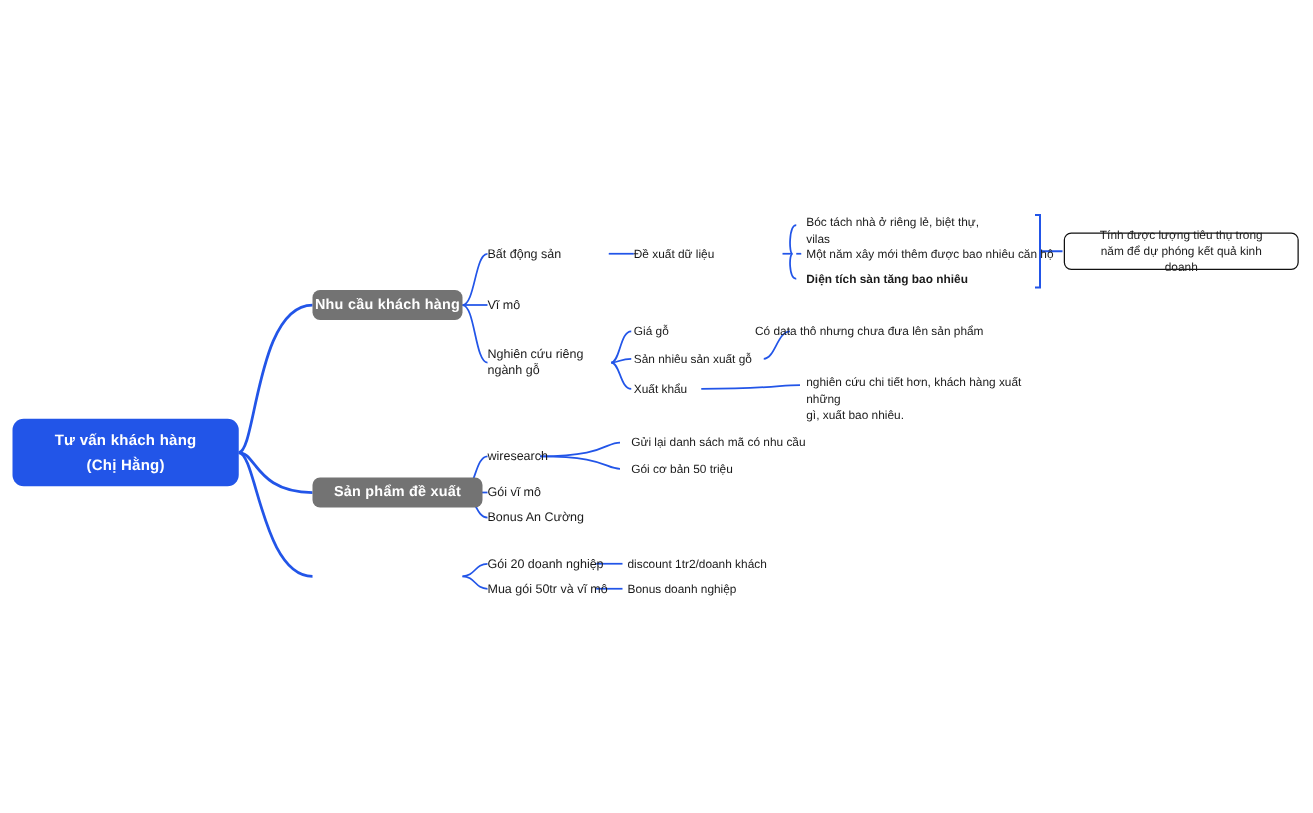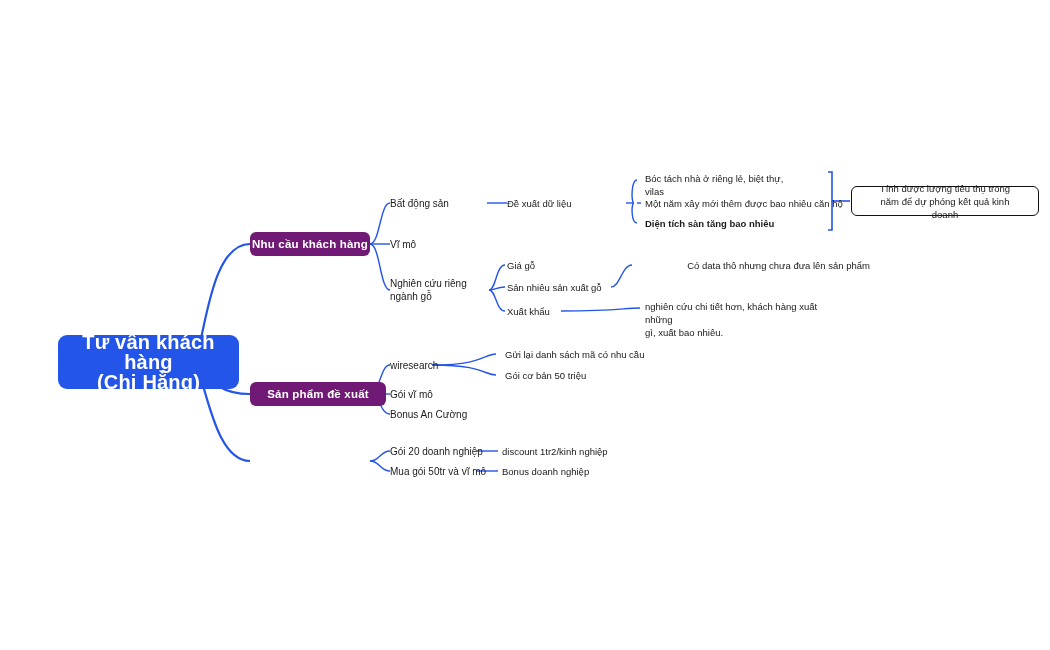--- a/index.html
+++ b/index.html
@@ -32,33 +32,32 @@
   .node {
     position: absolute;
     box-sizing: border-box;
     white-space: pre-line;
   }
   
   .root-node {
     background: #2255e8;
     color: #ffffff;
     border-radius: 9px;
-    font-size: 20px;
+    font-size: 12px;
     font-weight: bold;
     line-height: 20px;
     text-align: center;
     display: flex;
     align-items: center;
     justify-content: center;
     letter-spacing: 0.2px;
-    margin-left: 48px;
   }
   
   .l1-node {
-    background: #701a75;
+    background: #737373;
     color: #ffffff;
     border-radius: 6px;
     font-size: 11.5px;
     font-weight: bold;
     line-height: 14px;
     text-align: center;
     display: flex;
     align-items: center;
     justify-content: center;
     letter-spacing: 0.2px;
@@ -197,21 +196,21 @@
   </div>
 
   <div class="node l3-node" style="left:507px; top:280px; width:105px; height:14px;">
     <span>Sản nhiêu sản xuất gỗ</span>
   </div>
 
   <div class="node l3-node" style="left:507px; top:304px; width:100px; height:14px;">
     <span>Xuất khẩu</span>
   </div>
 
-  <div class="node l3-node" style="left:670px; top:258px; width:200px; height:14px;justify-content:flex-end;">
+  <div class="node l3-node" style="left:604px; top:258px; width:200px; height:14px;">
     <span>Có data thô nhưng chưa đưa lên sản phẩm</span>
   </div>
 
   <div class="node l3-node" style="left:645px; top:300px; width:200px; height:26px; align-items:flex-start;">
     <span>nghiên cứu chi tiết hơn, khách hàng xuất những
 gì, xuất bao nhiêu.</span>
   </div>
 
   <div class="node l2-node" style="left:390px; top:358px; width:110px; height:14px;">
     <span>wiresearch</span>
@@ -235,20 +234,20 @@
 
   <div class="node l2-node" style="left:390px; top:444px; width:110px; height:14px;">
     <span>Gói 20 doanh nghiệp</span>
   </div>
 
   <div class="node l2-node" style="left:390px; top:464px; width:115px; height:14px;">
     <span>Mua gói 50tr và vĩ mô</span>
   </div>
 
   <div class="node l3-node" style="left:502px; top:444px; width:180px; height:14px;">
-    <span>discount 1tr2/kinh nghiệp</span>
+    <span>discount 1tr2/doanh khách</span>
   </div>
 
   <div class="node l3-node" style="left:502px; top:464px; width:180px; height:14px;">
     <span>Bonus doanh nghiệp</span>
   </div>
 
 </div>
 
 </body></html>

